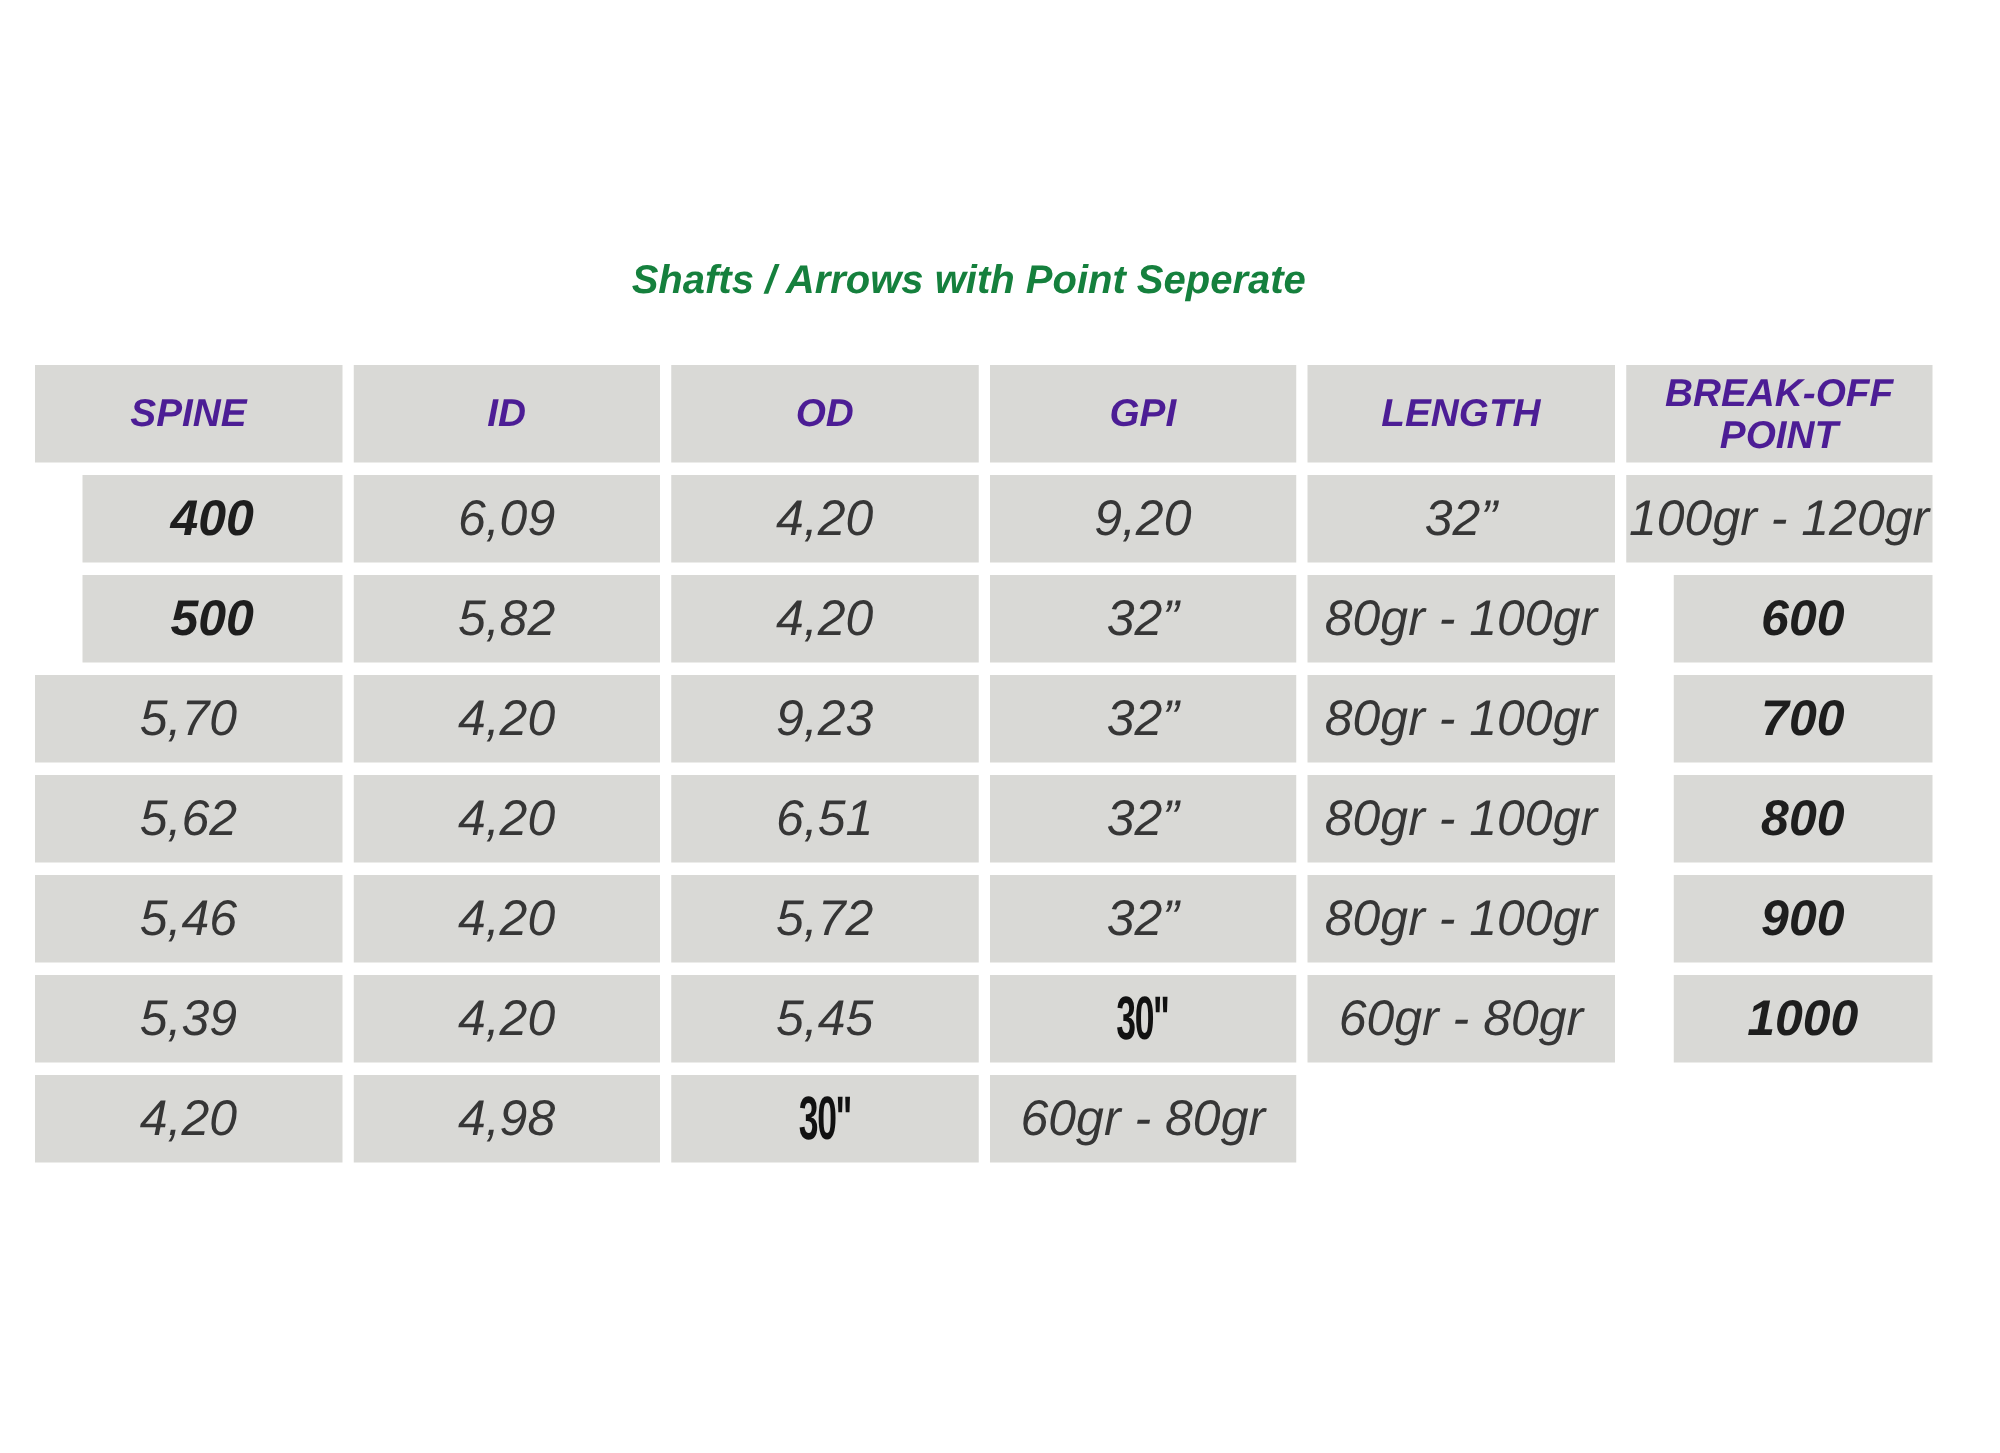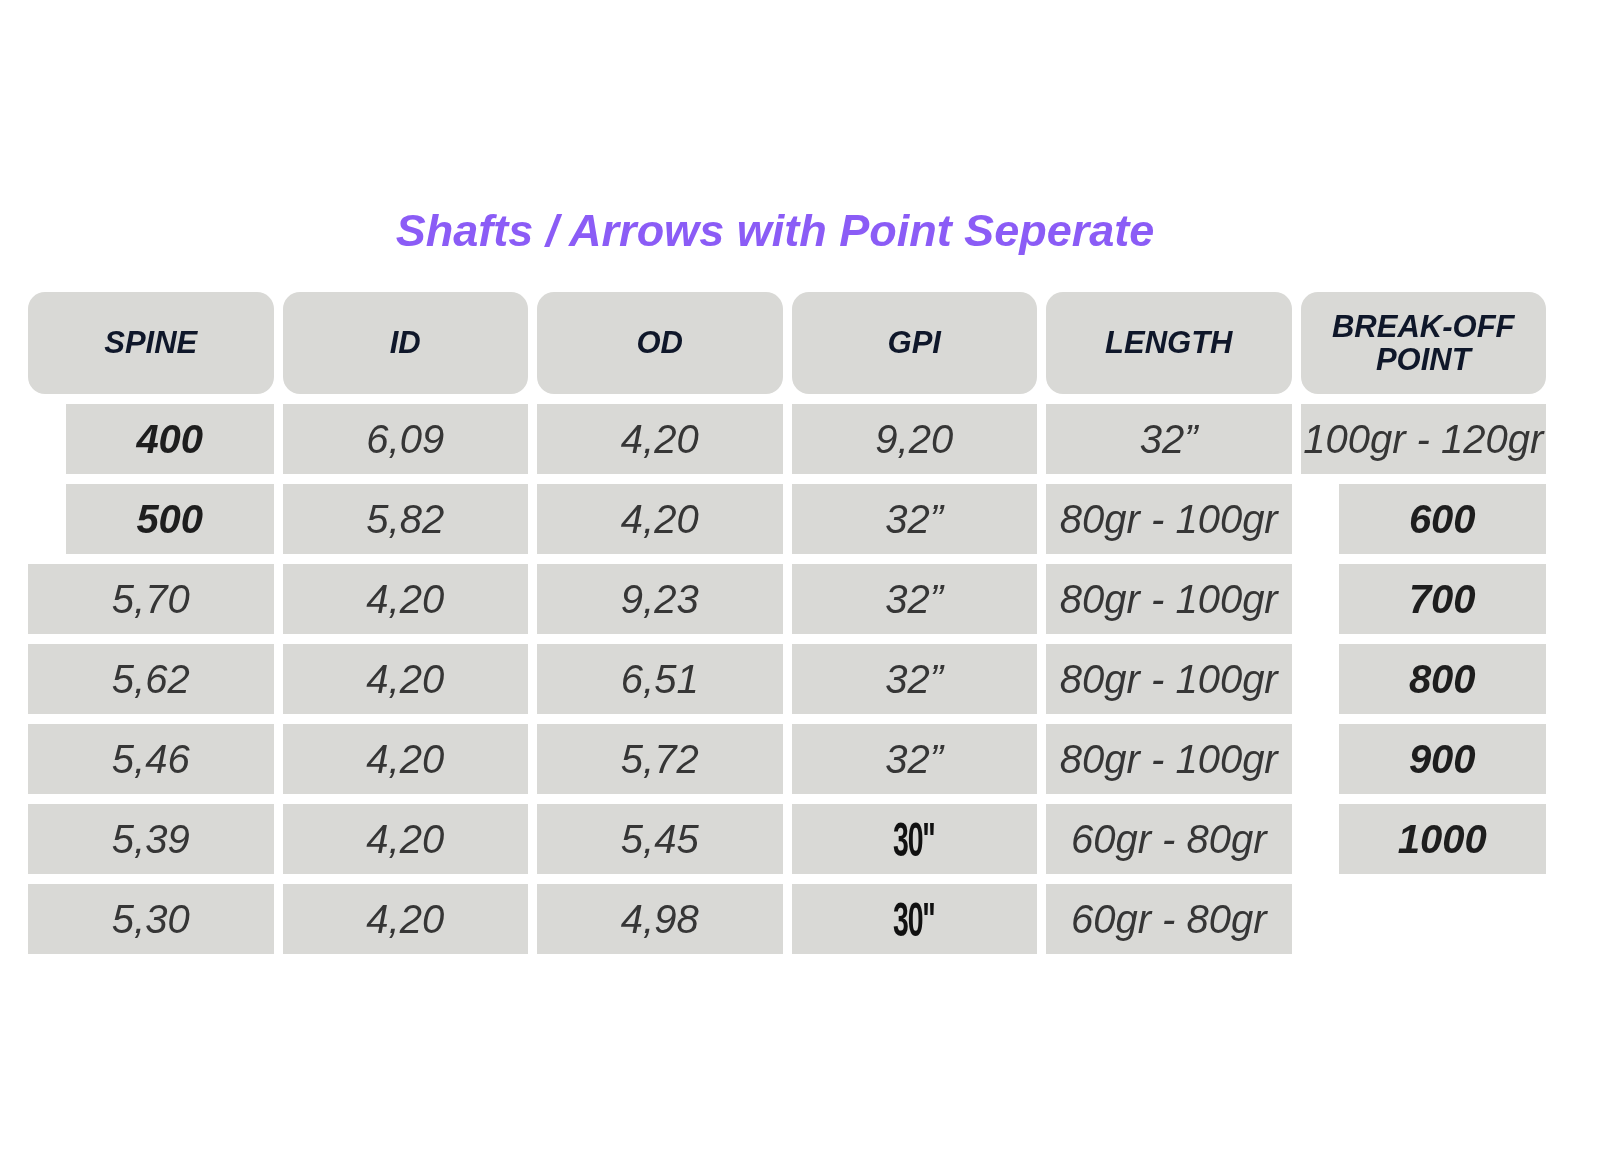--- a/index.html
+++ b/index.html
@@ -11,24 +11,24 @@
     font-family: "Liberation Sans", sans-serif;
     position: relative;
     overflow: hidden;
   }
   .page-title {
     position: absolute;
     left: 28px;
     top: 205px;
     width: 1494px;
     text-align: center;
-    font-size: 45px;
+    font-size: 32px;
     font-weight: 700;
     font-style: italic;
-    color: #8b5cf6;
+    color: #15803d;
     white-space: nowrap;
   }
   .spec-grid {
     position: absolute;
     left: 28px;
     top: 292px;
     width: 1518px;
     display: grid;
     grid-template-columns: repeat(6, 1fr);
     column-gap: 9px;
@@ -42,26 +42,25 @@
     justify-content: center;
     font-style: italic;
     font-size: 40px;
     color: #363636;
     white-space: nowrap;
     overflow: visible;
   }
   .hdr {
     font-weight: 700;
     font-size: 31px;
-    color: #0f172a;
+    color: #4c1d95;
     line-height: 1.08;
     text-align: center;
     white-space: normal;
-    padding: 16px 2px;
-    border-radius: 17px;
+    padding: 4px 2px;
   }
   .spine {
     font-weight: 700;
     color: #1e1e1e;
     margin-left: 38px;
   }
   .cond {
     font-style: normal;
     font-weight: 700;
     font-size: 49px;
@@ -122,21 +121,20 @@
   <div class="cell spine">900</div>
   <div class="cell">5,39</div>
   <div class="cell">4,20</div>
   <div class="cell">5,45</div>
   <div class="cell">
     <span class="cond">30"</span>
   </div>
   <div class="cell">60gr - 80gr</div>
 
   <div class="cell spine">1000</div>
-  <div class="cell">5,30</div>
   <div class="cell">4,20</div>
   <div class="cell">4,98</div>
   <div class="cell">
     <span class="cond">30"</span>
   </div>
   <div class="cell">60gr - 80gr</div>
 
 </div>
 
 </body></html>

